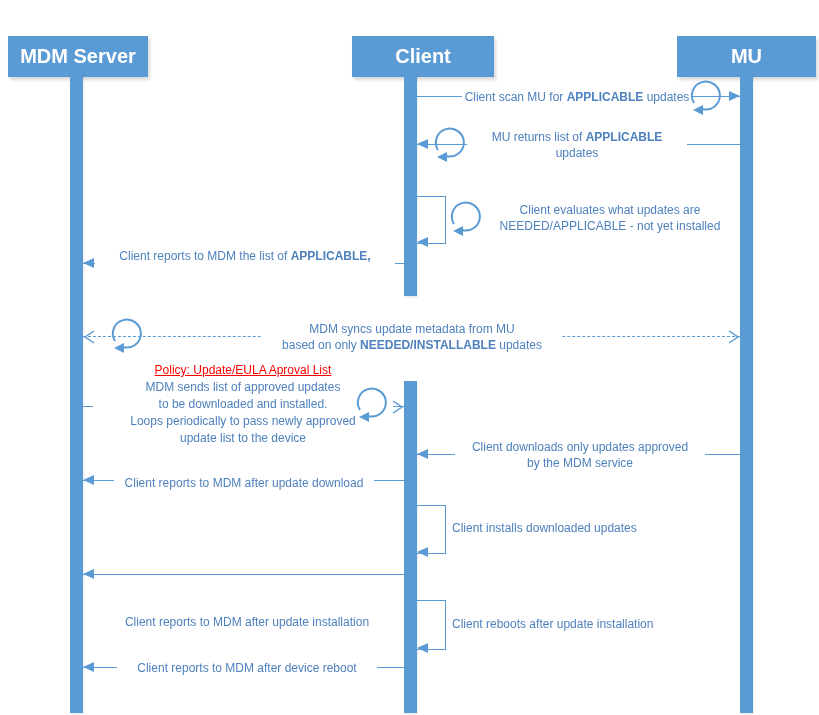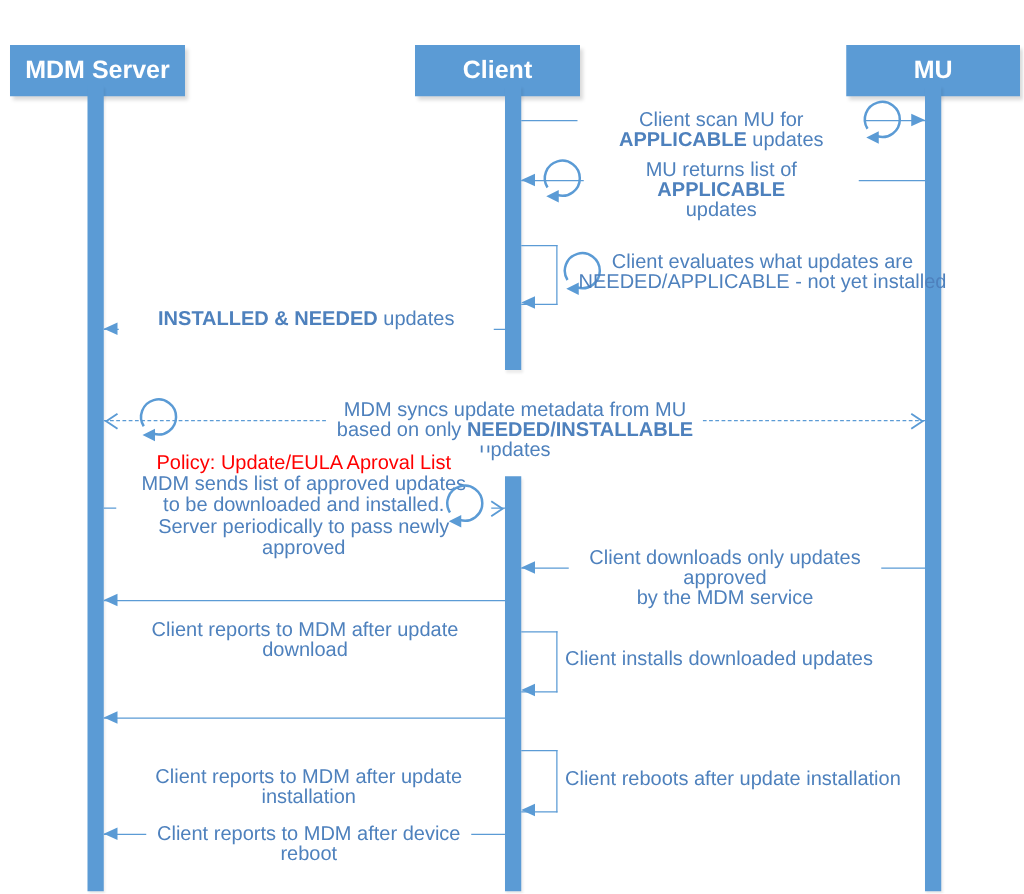--- a/index.html
+++ b/index.html
@@ -17,40 +17,40 @@
     position:absolute; width:13px; background:#5B9BD5;
     box-shadow:1px 2px 2px rgba(0,0,0,0.08);
   }
   .line { position:absolute; height:0; border-top:1.5px solid #5B9BD5; }
   .line.dashed { border-top-style:dashed; }
   .ah-l { position:absolute; width:0; height:0; border-top:5px solid transparent;
           border-bottom:5px solid transparent; border-right:11px solid #5B9BD5; }
   .ah-r { position:absolute; width:0; height:0; border-top:5px solid transparent;
           border-bottom:5px solid transparent; border-left:11px solid #5B9BD5; }
   .lbl {
-    position:absolute; font-size:16px; line-height:16px; color:#4E81BD;
+    position:absolute; font-size:12px; line-height:16px; color:#4E81BD;
     background:#fff; text-align:center;
   }
   .lbl.plain { background:transparent; text-align:right; white-space:nowrap; }
-  .lbl .policy-title { color:#FF0000; }
+  .lbl .policy-title { color:#FF0000;text-decoration:underline; }
   .selfloop {
     position:absolute; border:1.5px solid #5B9BD5; border-left:none; background:transparent;
   }
   .icon { position:absolute; }
   b { font-weight:bold; }
 </style>
 </head>
 <body>
 
 <div id="stage">
 
   <div class="actor-box" style="left:8px; width:140px;">
     <span>MDM Server</span>
   </div>
-  <div class="actor-box" style="left:332px; width:132px;">
+  <div class="actor-box" style="left:352px; width:142px;">
     <span>Client</span>
   </div>
   <div class="actor-box" style="left:677px; width:139px;">
     <span>MU</span>
   </div>
 
   <div class="lifeline" style="left:70px; top:68px; height:645px;"></div>
   <div class="lifeline" style="left:404px; top:68px; height:228px;"></div>
   <div class="lifeline" style="left:404px; top:381px; height:332px;"></div>
   <div class="lifeline" style="left:740px; top:68px; height:645px;"></div>
@@ -89,21 +89,21 @@
     </svg>
     <div class="lbl" style="left:460px; top:202px; width:300px; background:transparent;">
       <div>Client evaluates what updates are</div>
       <div>NEEDED/APPLICABLE - not yet installed</div>
     </div>
   </div>
 
   <div>
     <div class="line" style="left:83px; top:263px; width:321px;"></div>
     <div class="lbl" style="left:95px; top:248px; width:300px;">
-      <div><b>INSTALLED &amp; NEEDED</b><span> updates</span></div>
+      <div><span>Client reports to MDM the list of </span><b>APPLICABLE,</b></div>
     </div>
     <div class="ah-l" style="left:83px; top:258px;"></div>
   </div>
 
   <div>
     <div class="line dashed" style="left:83px; top:336px; width:657px;"></div>
     <div class="lbl" style="left:262px; top:321px; width:300px;">
       <div>MDM syncs update metadata from MU</div>
       <div><span>based on only </span><b>NEEDED/INSTALLABLE</b><span> updates</span></div>
     </div>
@@ -118,21 +118,22 @@
       <polyline points="1,1 10,7 1,13" fill="none" stroke="#5B9BD5" stroke-width="1.5"></polyline>
     </svg>
   </div>
 
   <div>
     <div class="line" style="left:83px; top:406px; width:321px;"></div>
     <div class="lbl" style="left:93px; top:362px; width:300px; line-height:17px;">
       <div class="policy-title">Policy: Update/EULA Aproval List</div>
       <div>MDM sends list of approved updates</div>
       <div>to be downloaded and installed.</div>
-      <div>Server periodically to pass newly approved</div>
+      <div>Loops periodically to pass newly approved</div>
+      <div>update list to the device</div>
     </div>
     <svg class="icon" style="left:353px; top:384px;" width="40" height="40" viewBox="0 0 40 40">
       <path d="M7,26 A14,14 0 1 1 15,32" fill="none" stroke="#5B9BD5" stroke-width="2"></path>
       <polygon points="16,28 6,33 16,38" fill="#5B9BD5"></polygon>
     </svg>
     <svg class="icon" style="left:392px; top:400px;" width="12" height="14" viewBox="0 0 12 14">
       <polyline points="1,1 10,7 1,13" fill="none" stroke="#5B9BD5" stroke-width="1.5"></polyline>
     </svg>
   </div>
 
@@ -140,21 +141,21 @@
     <div class="line" style="left:417px; top:454px; width:323px;"></div>
     <div class="lbl" style="left:455px; top:439px; width:250px;">
       <div>Client downloads only updates approved</div>
       <div>by the MDM service</div>
     </div>
     <div class="ah-l" style="left:417px; top:449px;"></div>
   </div>
 
   <div>
     <div class="line" style="left:83px; top:480px; width:321px;"></div>
-    <div class="lbl" style="left:114px; top:497px; width:260px;">Client reports to MDM after update download</div>
+    <div class="lbl" style="left:114px; top:475px; width:260px;">Client reports to MDM after update download</div>
     <div class="ah-l" style="left:83px; top:475px;"></div>
   </div>
 
   <div>
     <div class="selfloop" style="left:417px; top:505px; width:28px; height:47px;"></div>
     <div class="ah-l" style="left:417px; top:547px;"></div>
     <div class="lbl plain" style="left:452px; top:520px;">Client installs downloaded updates</div>
   </div>
 
   <div>

